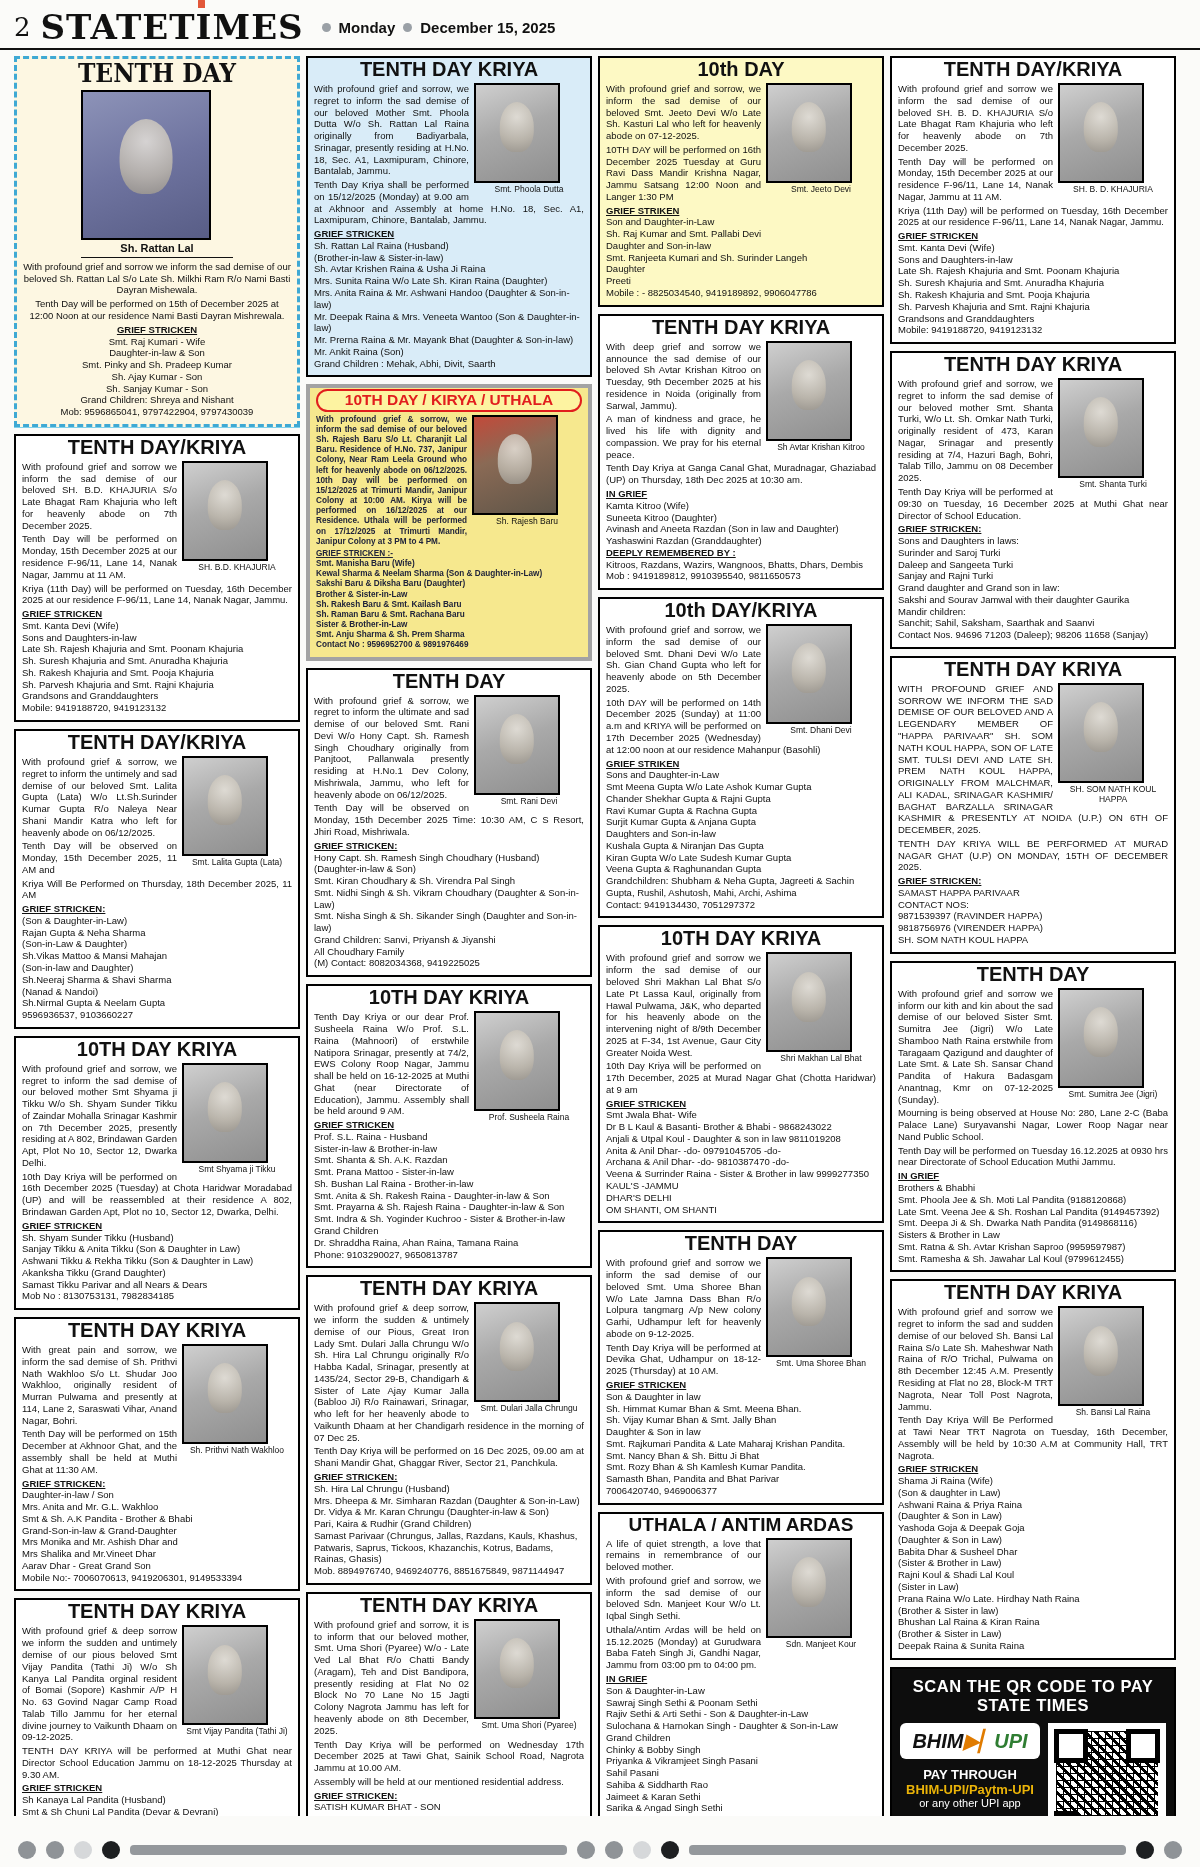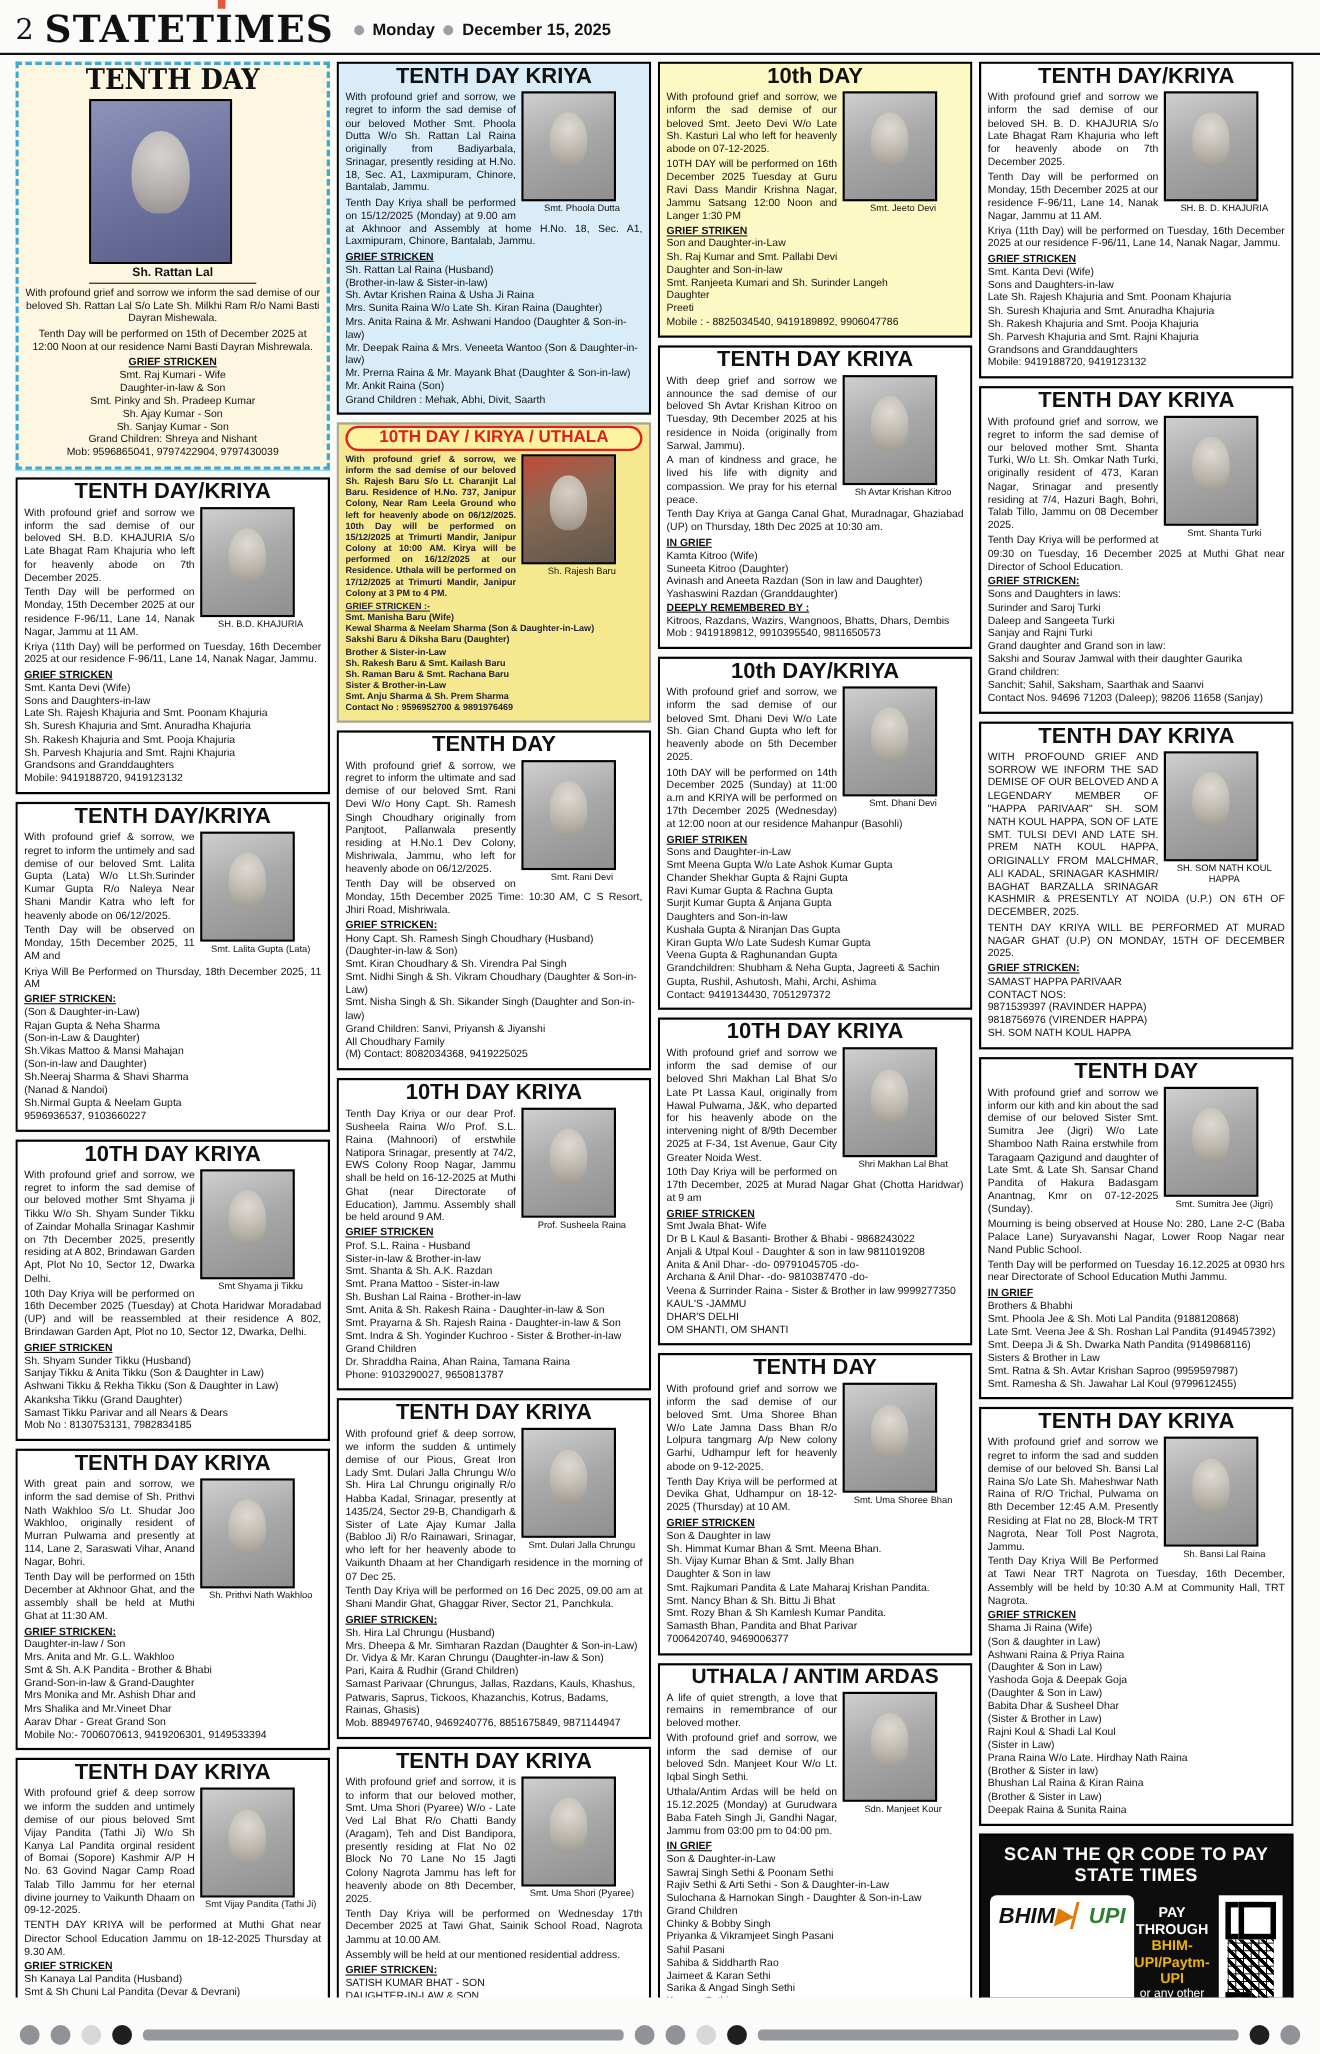--- a/index.html
+++ b/index.html
@@ -34,31 +34,31 @@
   
   .v-cream { background:#fdf7e2; border:3px dashed #3fa9d4; outline:1px solid #7fd0ea; text-align:center; }
   .v-cream .n-title { font-family:"DejaVu Serif", serif; font-size:26px; }
   .v-cream .n-photo-wrap { float:none; width:152px; margin:0 auto 3px auto; }
   .v-cream .n-photo { width:130px; height:150px; background:linear-gradient(160deg,#8d93b8 0%,#6f74a0 50%,#585d86 100%); }
   .v-cream .n-caption { font-size:11px; font-weight:bold; border-bottom:1px solid #111; padding-bottom:2px; }
   .v-cream .n-body p { text-align:center; }
   .v-cream .n-lines .line { text-align:center; }
   .v-blue { background:#d9ecf8; }
   .v-yellow { background:#fdf9c4; }
-  .v-baru { background:#f6e88e; border:2px solid #a3a3a3; }
+  .v-baru { background:#f6e88e; border:4px solid #a3a3a3; }
   .v-baru .n-title { color:#e11d1d; font-size:15.5px; border:2px solid #e11d1d; border-radius:12px; padding:1px 4px; background:#fdf3a1; }
   .v-baru .n-body p, .v-baru .n-lines .line { font-weight:bold; font-size:8.2px; color:#20243a; }
   .v-baru .n-photo { background:linear-gradient(160deg,#c24a3a 0%,#8a6a55 40%,#5f5548 100%); }
   .v-uthala .n-title { font-size:19px; }
 
   
   .qrbox { background:#0d0d0d; border:2px solid #000; color:#fff; padding:8px; margin-bottom:7px; }
   .qr-head { font-size:16.5px; font-weight:bold; text-align:center; line-height:1.15; margin-bottom:8px; letter-spacing:.5px; }
   .qr-row { display:flex; gap:8px; align-items:stretch; }
-  .qr-left { flex:1; display:flex; flex-direction:row; }
+  .qr-left { flex:1; display:flex; flex-direction:column; }
   .bhim { background:#fff; color:#111; border-radius:6px; padding:6px 8px; font-weight:bold; font-size:20px; text-align:center; font-style:italic; }
   .bhim .upi { color:#2f7d32; }
   .bhim .arrow { color:#e07b00; }
   .paythrough { text-align:center; margin-top:8px; }
   .pt1 { font-size:13px; font-weight:bold; }
   .pt2 { font-size:13px; font-weight:bold; color:#eab308; }
   .pt3 { font-size:11px; }
   .qr-code { width:118px; height:118px; background:#fff; position:relative; padding:8px; }
   .qr-inner { width:100%; height:100%;
     background-image:
@@ -558,21 +558,21 @@
           <p>Tenth Day Kriya will be performed at 09:30 on Tuesday, 16 December 2025 at Muthi Ghat near Director of School Education.</p>
         </div>
     <div class="n-lines">
           <div class="line hd">GRIEF STRICKEN:</div>
           <div class="line">Sons and Daughters in laws:</div>
           <div class="line">Surinder and Saroj Turki</div>
           <div class="line">Daleep and Sangeeta Turki</div>
           <div class="line">Sanjay and Rajni Turki</div>
           <div class="line">Grand daughter and Grand son in law:</div>
           <div class="line">Sakshi and Sourav Jamwal with their daughter Gaurika</div>
-          <div class="line">Grand children:</div>
+          <div class="line">Mandir children:</div>
           <div class="line">Sanchit; Sahil, Saksham, Saarthak and Saanvi</div>
           <div class="line">Contact Nos. 94696 71203 (Daleep); 98206 11658 (Sanjay)</div>
         </div>
   </div>
 
   <div class="notice v-plain">
     <div class="n-title">TENTH DAY KRIYA</div>
     <div class="n-photo-wrap">
       <div class="n-photo"></div>
       <div class="n-caption">SH. SOM NATH KOUL HAPPA</div>

